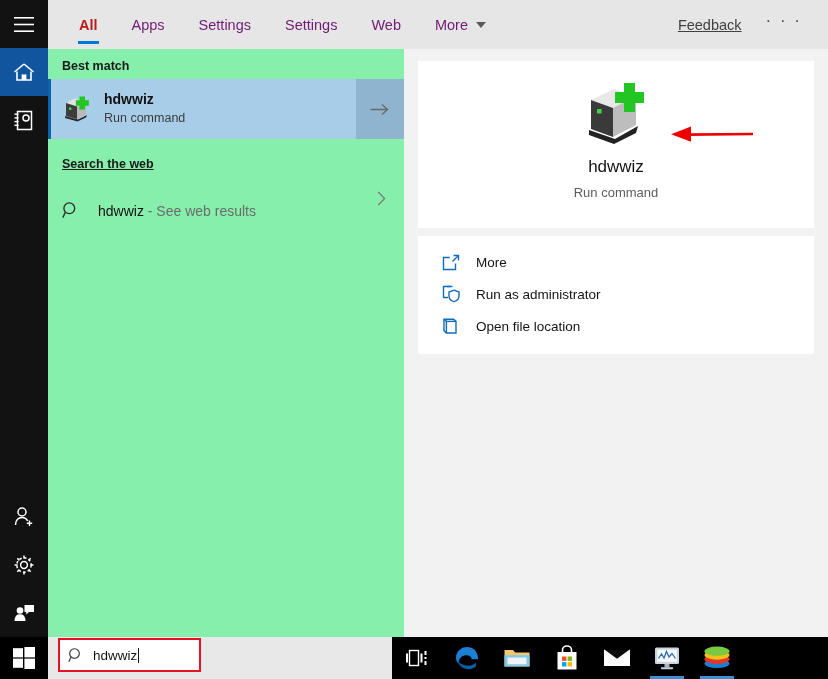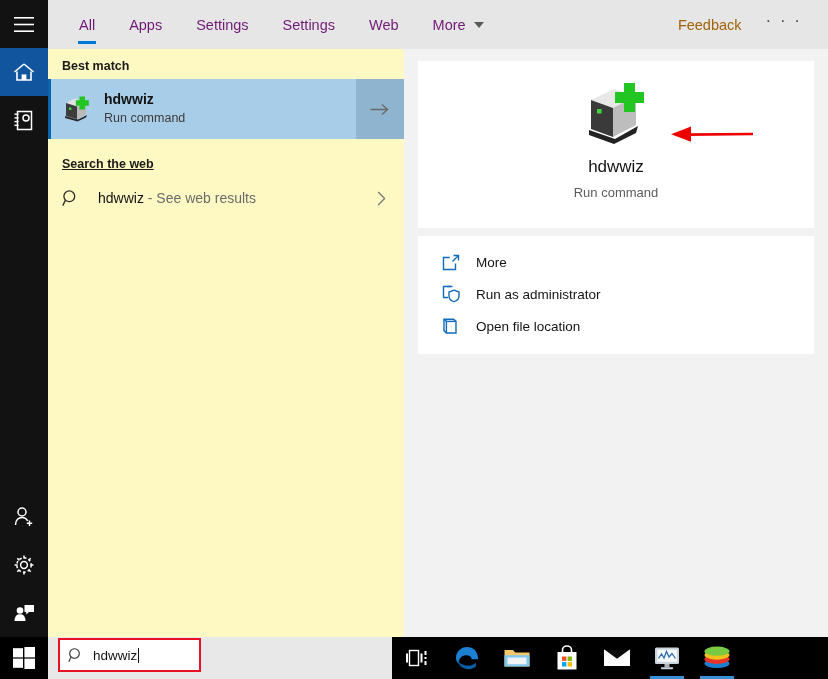--- a/index.html
+++ b/index.html
@@ -45,55 +45,56 @@
   .tabs { display: flex; align-items: flex-start; height: 49px; padding-left: 14px; }
   .tab {
     position: relative;
     height: 49px;
     padding: 0 17px;
     display: flex; align-items: center;
     font-size: 14.5px;
     color: #701a75;
     white-space: nowrap;
   }
-  .tab.selected { color: #701a75; font-weight: normal; }
+  .tab.selected { color: #b91c1c; font-weight: bold; }
   .tab.selected::after {
     content: "";
     position: absolute; left: 16px; right: 16px; bottom: 5px;
     height: 3px; background: #0078d7;
   }
   .tab .caret {
     display: inline-block;
     margin-left: 8px;
     width: 0; height: 0;
     border-left: 5px solid transparent;
     border-right: 5px solid transparent;
     border-top: 6px solid #5a5a5a;
   }
   .header-right {
     margin-left: auto;
     display: flex; align-items: center;
     height: 49px;
     padding-right: 14px;
   }
   .feedback-link {
-    font-size: 14.5px; color: #a16207;
+    font-size: 14.5px; color: #404040;
     padding: 0 12px;
+    text-decoration: underline;
   }
   .ellipsis-btn {
     font-size: 17px; color: #4a4a4a;
     padding: 0 12px 8px 12px;
     letter-spacing: 2px;
   }
 
   
   .results {
     position: absolute; left: 0; top: 49px;
     width: 356px; height: 588px;
-    background: #fef9c3;
+    background: #86efac;
   }
   .section-title {
     font-size: 12.5px; font-weight: bold; color: #1b1b1b;
     padding: 10px 0 6px 14px;
   }
 
   .best-match {
     position: relative;
     display: flex; align-items: center;
     height: 60px;
@@ -113,21 +114,21 @@
   .bm-title { font-size: 14px; font-weight: bold; color: #111; line-height: 17px; }
   .bm-sub { font-size: 12.5px; color: #3c3c3c; line-height: 17px; margin-top: 2px; }
   .bm-arrow {
     position: absolute; right: 0; top: 0;
     width: 48px; height: 60px;
     background: #8fb4d0;
     display: flex; align-items: center; justify-content: center;
   }
 
   .web-row {
-    display: flex; align-items: center;
+    display: flex; align-items: flex-end;
     height: 42px;
     padding-left: 14px;
     position: relative;
   }
   .web-icon { width: 36px; display: flex; align-items: center; }
   .web-label { font-size: 14px; color: #111; }
   .web-label .muted { color: #6b6b6b; }
   .web-chevron {
     position: absolute; right: 18px; top: 0; height: 42px;
     display: flex; align-items: center;

